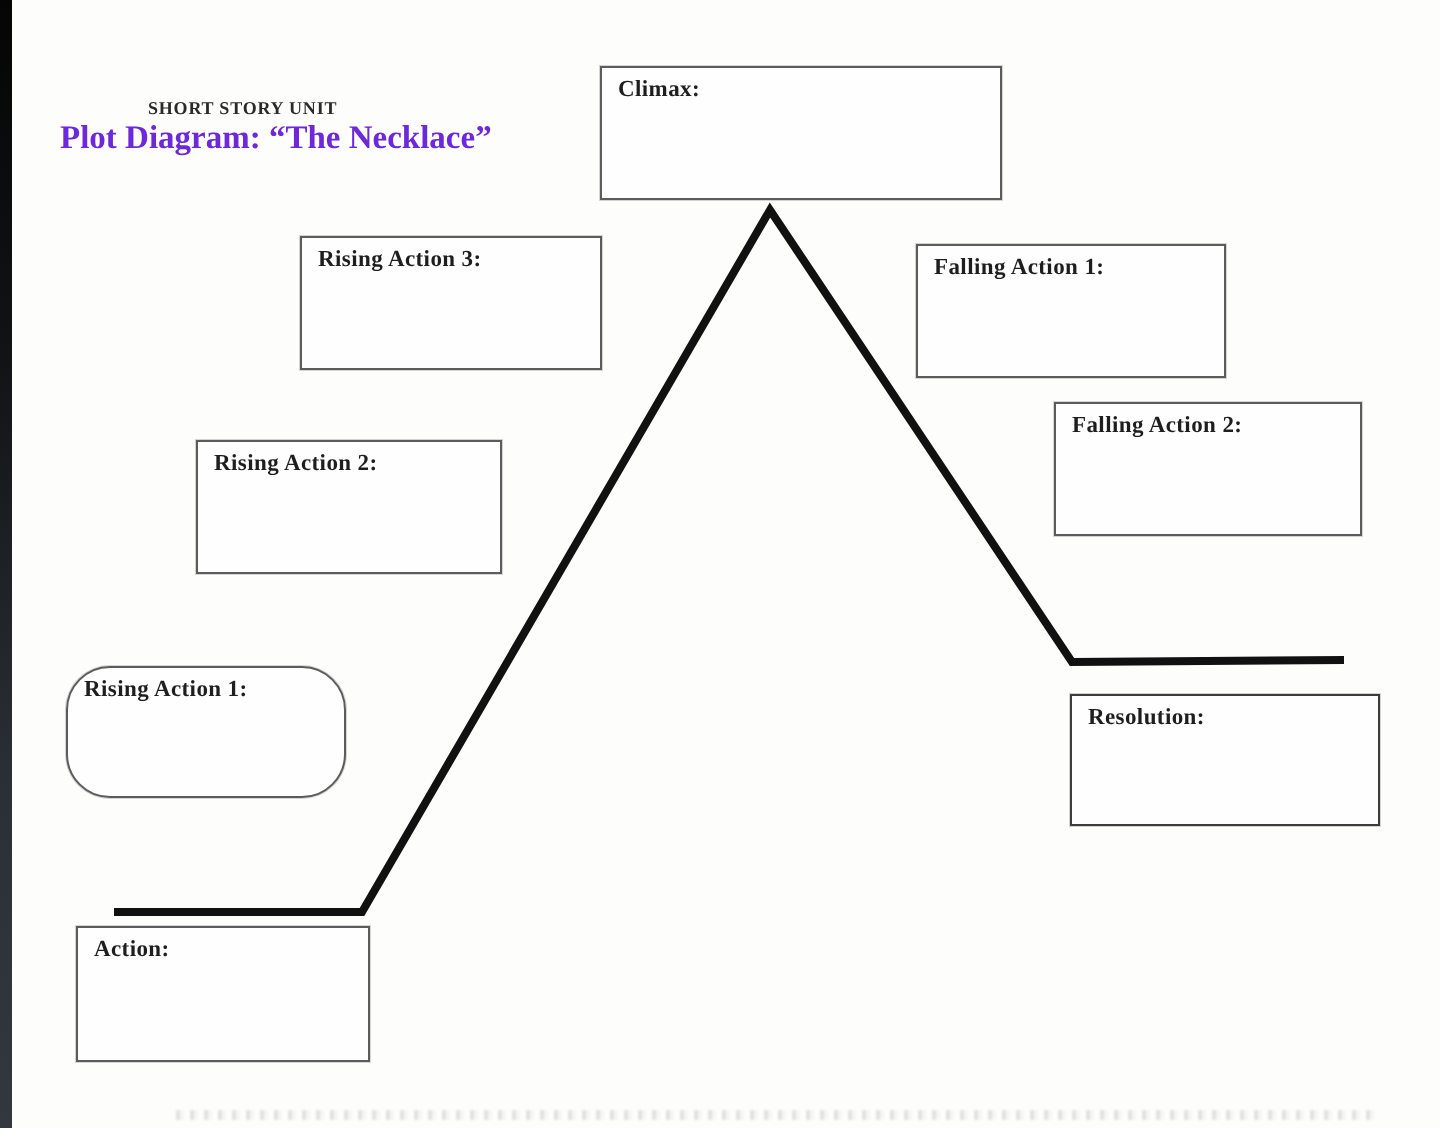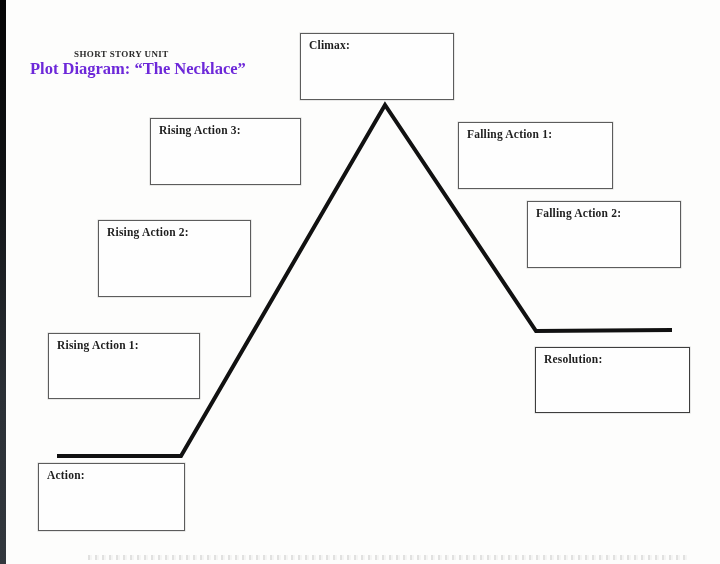--- a/index.html
+++ b/index.html
@@ -49,26 +49,26 @@
     box-shadow: 0 0 0 0.5px rgba(90,90,90,0.25);
   }
   .stage-box .stage-label {
     display: block;
     padding: 5px 6px 0 8px;
     font-size: 11.5px;
     font-weight: 600;
     color: #1e1e1e;
     letter-spacing: 0.2px;
   }
-  .box-climax          { left: 300px; top: 33px;  width: 154px; height: 67px; }
+  .box-climax          { left: 300px; top: 33px;  width: 201px; height: 67px; }
   .box-rising-action-3 { left: 150px; top: 118px; width: 151px; height: 67px; }
   .box-falling-action-1{ left: 458px; top: 122px; width: 155px; height: 67px; }
-  .box-rising-action-2 { left: 98px;  top: 220px; width: 153px; height: 77px; font-family: Liberation Serif, serif; }
+  .box-rising-action-2 { left: 98px;  top: 220px; width: 153px; height: 67px; font-family: Liberation Serif, serif; }
   .box-falling-action-2{ left: 527px; top: 201px; width: 154px; height: 67px; }
-  .box-rising-action-1 { left: 48px;  top: 333px; width: 152px; height: 66px; }
+  .box-rising-action-1 { left: 33px;  top: 333px; width: 140px; height: 66px; border-radius: 22px; }
   .box-resolution      { left: 535px; top: 347px; width: 155px; height: 66px; border-color: #3d3d3d; }
   .box-setting         { left: 38px;  top: 463px; width: 147px; height: 68px; }
   .bottom-text-remnant {
     position: absolute;
     left: 88px; top: 555px;
     width: 600px; height: 5px;
     background: repeating-linear-gradient(90deg,
       rgba(110,110,110,0.35) 0px, rgba(110,110,110,0.35) 2px,
       rgba(160,160,160,0.15) 2px, rgba(160,160,160,0.15) 4px,
       transparent 4px, transparent 7px);

